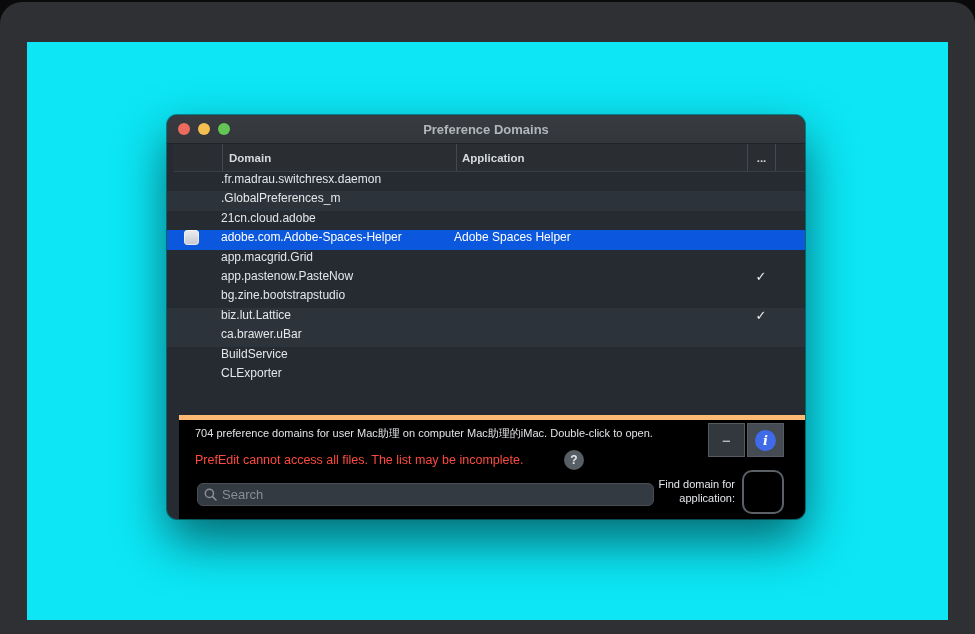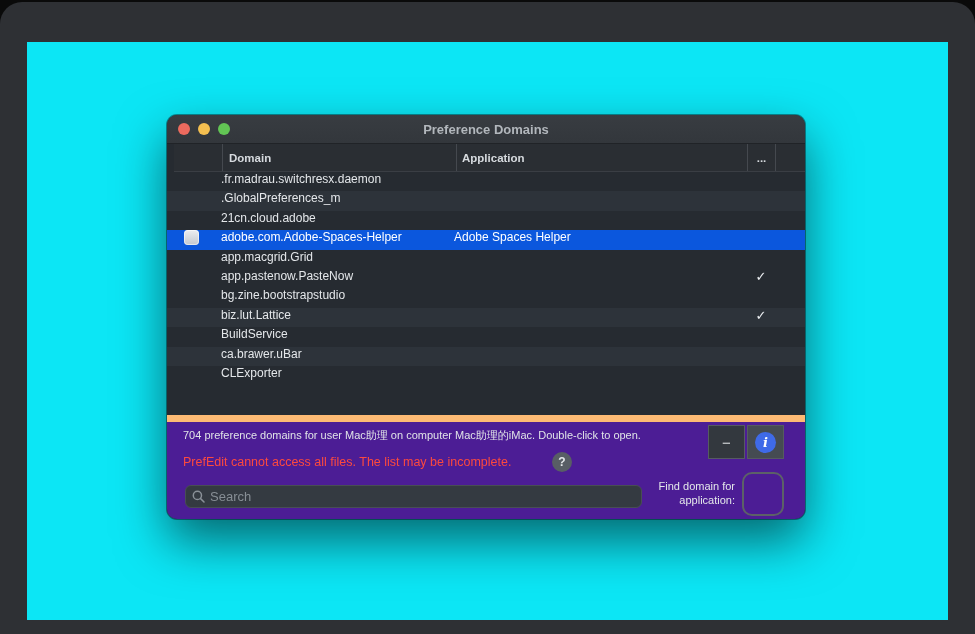--- a/index.html
+++ b/index.html
@@ -47,21 +47,21 @@
   .c-icon { width:48px; display:flex; justify-content:center; align-items:center; }
   .app-glyph { width:15px; height:15px; border-radius:4px;
                background:linear-gradient(#eceef1,#c3c8cf);
                box-shadow:inset 0 0 0 1px rgba(255,255,255,.55); }
   .c-domain { width:234px; padding-left:6px; white-space:nowrap; overflow:hidden; }
   .c-app { flex:1; padding-left:5px; white-space:nowrap; overflow:hidden; }
   .c-check { width:28px; text-align:center; font-size:13px; color:#eceff2; }
   .c-end { width:30px; }
 
   
-  .panel { height:104px; flex:0 0 104px; background:#4c1d95; border-top:7px solid #fdba74; position:relative; }
+  .panel { height:104px; flex:0 0 104px; background:#000000; border-top:5px solid #fdba74; position:relative;margin-left:12px; }
   .status { position:absolute; left:16px; top:6px; font-size:11px; color:#e0e3e7; white-space:nowrap; }
 
   .segbtns { position:absolute; right:21px; top:3px; display:flex; gap:2px; }
   .sqbtn { width:37px; height:34px; border:1px solid #565b61; background:#33383e;
            display:flex; align-items:center; justify-content:center; cursor:default; }
   .sqbtn.active { background:#454b52; }
   .minus { color:#d9dcdf; font-size:15px; line-height:1; }
   .infocircle { width:21px; height:21px; border-radius:50%; background:var(--info-blue,#3f6ae8);
                 color:#fff; display:flex; align-items:center; justify-content:center;
                 font-family:"DejaVu Serif", serif; font-style:italic; font-weight:700; font-size:13px; }
@@ -176,34 +176,34 @@
       </div>
         <div class="row row-light">
         <div class="c-icon">
           <span class="app-glyph" style="visibility: hidden;"></span>
         </div>
         <div class="c-domain">biz.lut.Lattice</div>
         <div class="c-app"></div>
         <div class="c-check">✓</div>
         <div class="c-end"></div>
       </div>
+        <div class="row row-light">
+        <div class="c-icon">
+          <span class="app-glyph" style="visibility: hidden;"></span>
+        </div>
+        <div class="c-domain">ca.brawer.uBar</div>
+        <div class="c-app"></div>
+        <div class="c-check"></div>
+        <div class="c-end"></div>
+      </div>
         <div class="row row-dark">
         <div class="c-icon">
           <span class="app-glyph" style="visibility: hidden;"></span>
         </div>
         <div class="c-domain">BuildService</div>
-        <div class="c-app"></div>
-        <div class="c-check"></div>
-        <div class="c-end"></div>
-      </div>
-        <div class="row row-light">
-        <div class="c-icon">
-          <span class="app-glyph" style="visibility: hidden;"></span>
-        </div>
-        <div class="c-domain">ca.brawer.uBar</div>
         <div class="c-app"></div>
         <div class="c-check"></div>
         <div class="c-end"></div>
       </div>
         <div class="row row-dark">
         <div class="c-icon">
           <span class="app-glyph" style="visibility: hidden;"></span>
         </div>
         <div class="c-domain">CLExporter</div>
         <div class="c-app"></div>

